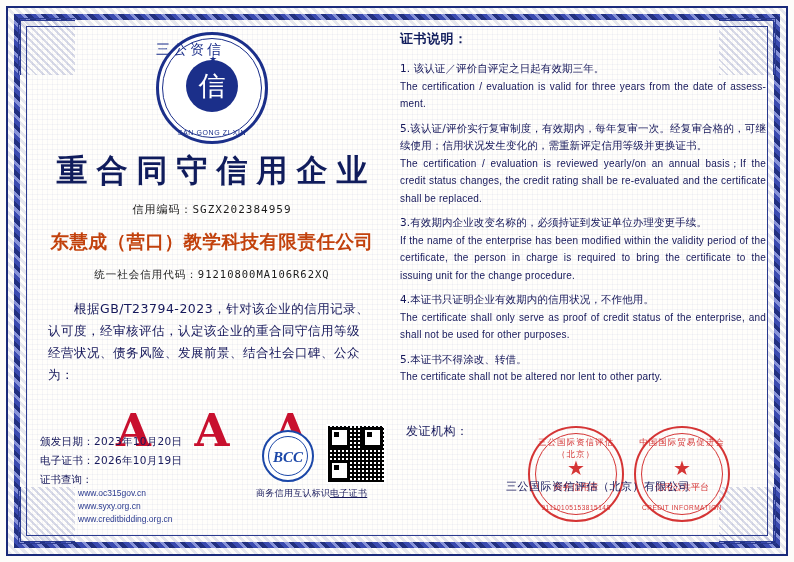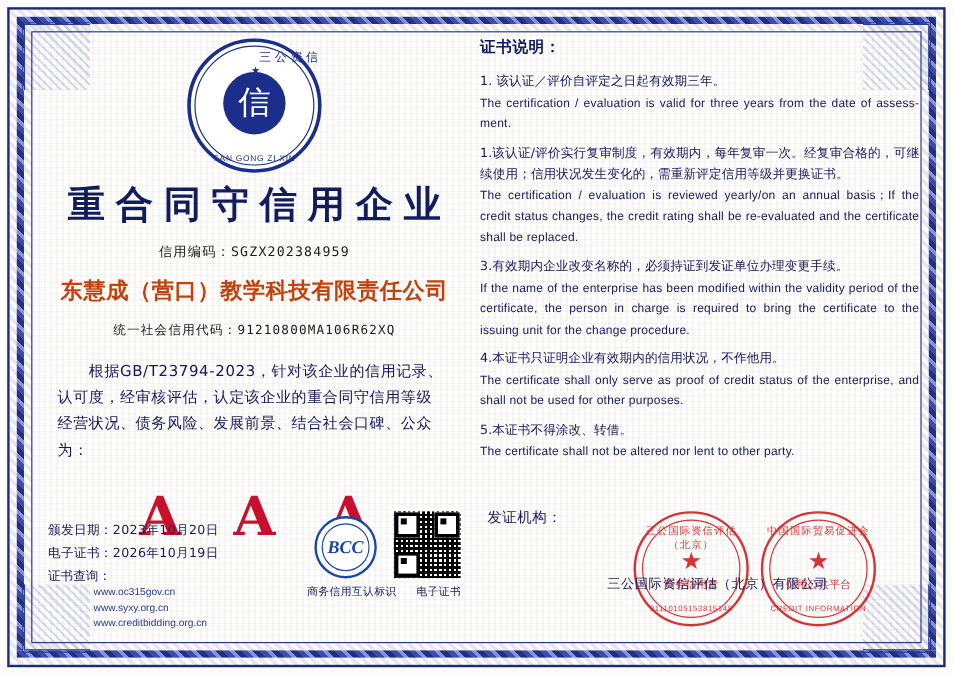--- a/index.html
+++ b/index.html
@@ -116,22 +116,22 @@
     color: #fff;
     font-size: 27px;
     line-height: 52px;
     text-align: center;
     font-family: "DejaVu Sans", sans-serif;
   }
   .emblem .top-text {
     position: absolute;
     left: 0; top: 9px;
     width: 112px;
-    text-align: right;
-    font-size: 10px;
+    text-align: left;
+    font-size: 14px;
     letter-spacing: 3px;
     color: #1b2f8a;
     font-family: Liberation Sans, sans-serif;
   }
   .emblem .bot-text {
     position: absolute;
     left: 0; bottom: 8px;
     width: 112px;
     text-align: center;
     font-size: 7px;
@@ -273,21 +273,21 @@
 
   .seal-caption {
     position: absolute;
     bottom: 32px;
     font-size: 9px;
     color: #15175a;
     font-family: "DejaVu Sans", sans-serif;
     letter-spacing: 0.3px;
   }
   .cap-bcc { left: 222px; }
-  .cap-qr  { left: 313px; }
+  .cap-qr  { left: 296px; text-decoration: underline; }
 
   
   .r-title {
     font-size: 13px;
     font-weight: bold;
     color: #101c5c;
     font-family: "DejaVu Sans", sans-serif;
     margin-bottom: 12px;
     letter-spacing: 0.5px;
   }
@@ -455,21 +455,21 @@
 
   <div class="right-col">
 
     <div class="r-title">证书说明：</div>
 
     <div class="r-item">
       <div>1. 该认证／评价自评定之日起有效期三年。</div>
       <div class="en">The certification / evaluation is valid for three years from the date of assess-ment.</div>
     </div>
     <div class="r-item">
-      <div>1.该认证/评价实行复审制度，有效期内，每年复审一次。经复审合格的，可继续使用；信用状况发生变化的，需重新评定信用等级并更换证书。</div>
+      <div>5.该认证/评价实行复审制度，有效期内，每年复审一次。经复审合格的，可继续使用；信用状况发生变化的，需重新评定信用等级并更换证书。</div>
       <div class="en">The certification / evaluation is reviewed yearly/on an annual basis；If the credit status changes, the credit rating shall be re-evaluated and the certificate shall be replaced.</div>
     </div>
     <div class="r-item">
       <div>3.有效期内企业改变名称的，必须持证到发证单位办理变更手续。</div>
       <div class="en">If the name of the enterprise has been modified within the validity period of the certificate, the person in charge is required to bring the certificate to the issuing unit for the change procedure.</div>
     </div>
     <div class="r-item">
       <div>4.本证书只证明企业有效期内的信用状况，不作他用。</div>
       <div class="en">The certificate shall only serve as proof of credit status of the enterprise, and shall not be used for other purposes.</div>
     </div>

